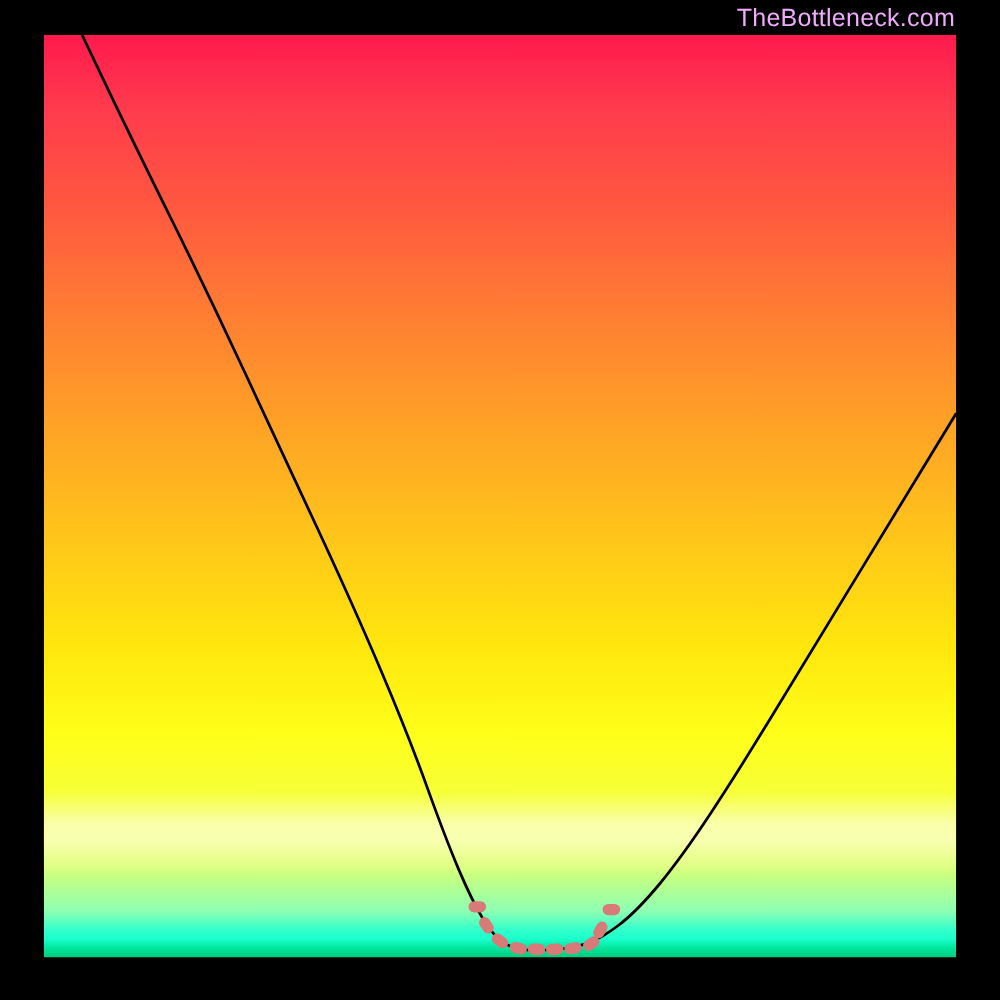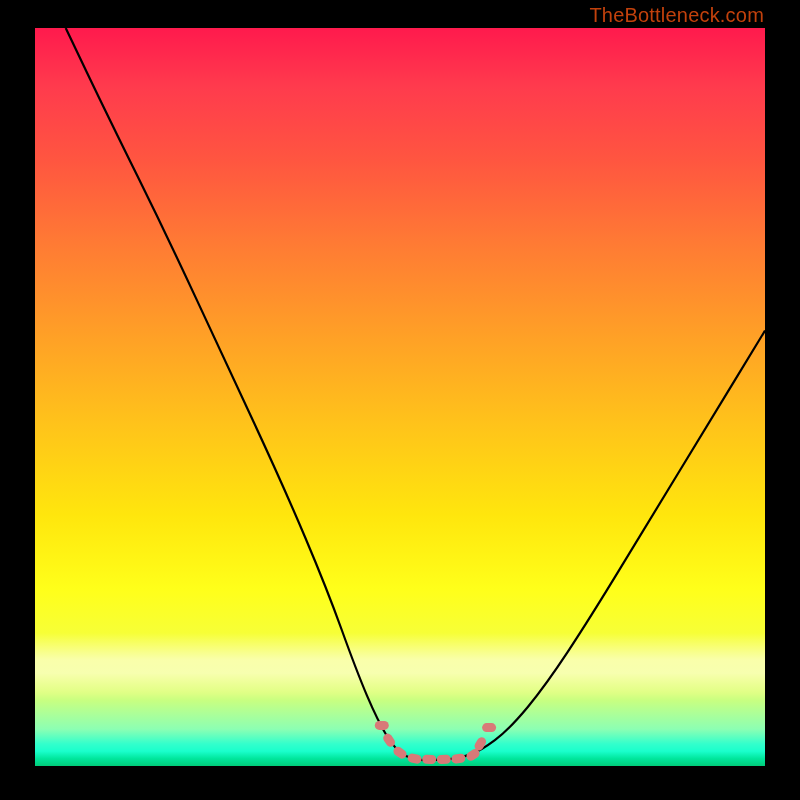--- a/index.html
+++ b/index.html
@@ -68,21 +68,21 @@
     position: absolute;
     top: 0;
     left: 0;
     width: 100%;
     height: 100%;
   }
   .watermark {
     position: absolute;
     top: 4px;
     right: 36px;
-    color: #c2410c;
+    color: #f0abfc;
     font-size: 20px;
     font-weight: 500;
     letter-spacing: 0.2px;
   }
 </style>
 </head>
 <body>
 
 <div class="frame">
 

